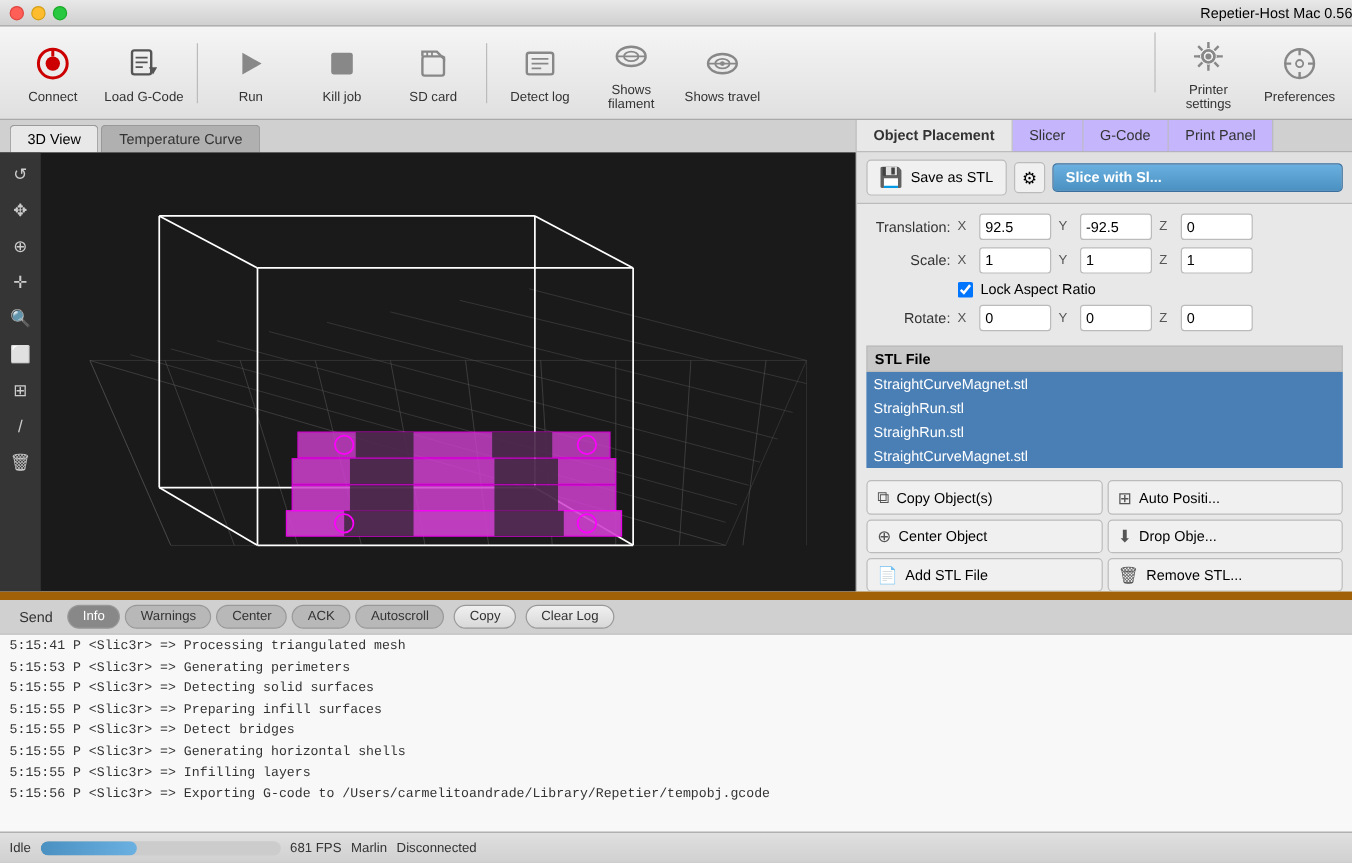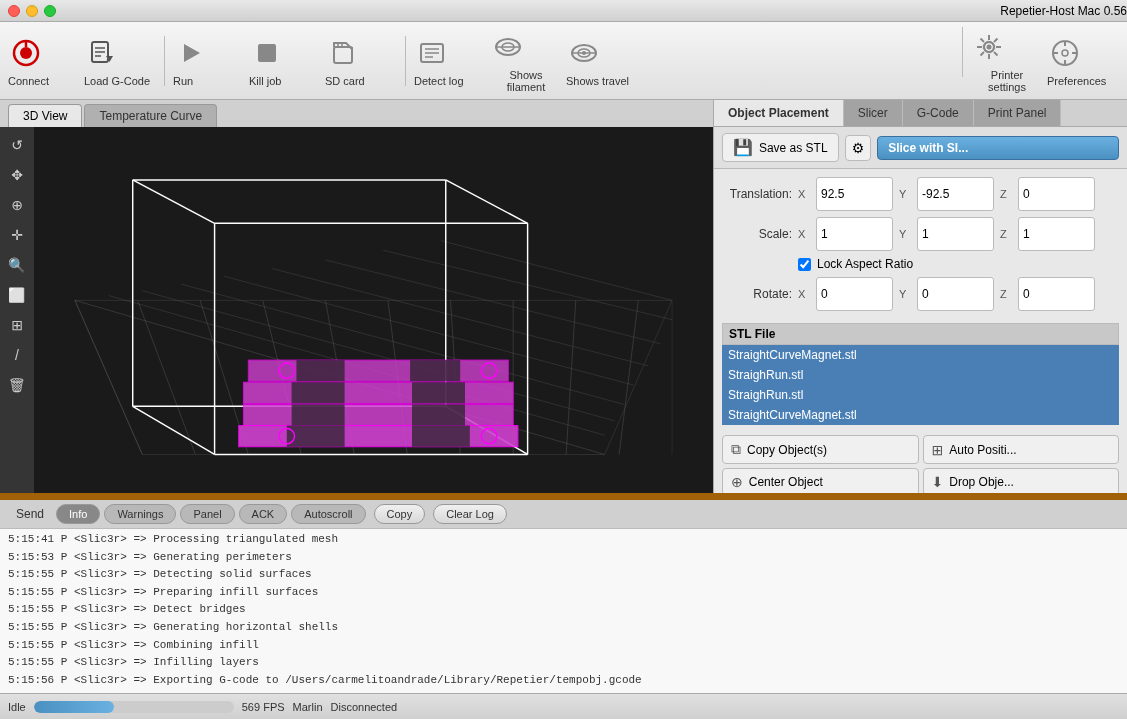--- a/index.html
+++ b/index.html
@@ -8,21 +8,21 @@
     
     #titlebar { background: linear-gradient(to bottom, #e8e8e8, #d0d0d0); height: 22px; display: flex; align-items: center; justify-content: flex-end; border-bottom: 1px solid #aaa; position: relative; }
     #titlebar .traffic-lights { position: absolute; left: 8px; display: flex; gap: 6px; align-items: center; }
     .tl { width: 12px; height: 12px; border-radius: 50%; }
     .tl-red { background: #ff5f57; border: 1px solid #e0443e; }
     .tl-yellow { background: #febc2e; border: 1px solid #d4a017; }
     .tl-green { background: #28c840; border: 1px solid #1aab29; }
 
     
     #toolbar { background: linear-gradient(to bottom, #f5f5f5, #e0e0e0); height: 78px; display: flex; align-items: center; padding: 0 8px; border-bottom: 1px solid #aaa; gap: 4px; }
-    .toolbar-btn { display: flex; flex-direction: column; align-items: flex-start; justify-content: center; width: 72px; height: 68px; background: none; border: none; cursor: pointer; color: #333; font-size: 11px; gap: 4px; border-radius: 6px; }
+    .toolbar-btn { display: flex; flex-direction: column; align-items: center; justify-content: center; width: 72px; height: 68px; background: none; border: none; cursor: pointer; color: #333; font-size: 11px; gap: 4px; border-radius: 6px; }
     .toolbar-icon { width: 36px; height: 36px; display: flex; align-items: center; justify-content: center; font-size: 22px; }
     .toolbar-sep { width: 1px; height: 50px; background: #bbb; margin: 0 4px; }
     .toolbar-right { margin-left: auto; display: flex; gap: 4px; }
 
     
     #main { display: flex; height: calc(719px - 22px - 78px - 26px - 200px); justify-content: center; }
 
     
     #left-panel { width: 714px; display: flex; flex-direction: column; border-right: 1px solid #aaa; }
     #view-tabs { display: flex; background: #d0d0d0; padding: 4px 8px 0; gap: 2px; }
@@ -34,34 +34,34 @@
     #left-tools { position: absolute; left: 0; top: 0; bottom: 0; width: 34px; background: rgba(60,60,60,0.8); display: flex; flex-direction: column; align-items: center; padding: 4px 0; gap: 2px; }
     .tool-btn { width: 28px; height: 28px; background: none; border: none; color: #ccc; cursor: pointer; display: flex; align-items: center; justify-content: center; font-size: 14px; border-radius: 3px; }
 
     
     #scene { position: absolute; left: 34px; top: 0; right: 0; bottom: 0; display: flex; align-items: center; justify-content: center; }
     .scene-svg { width: 100%; height: 100%; }
 
     
     #right-panel { flex: 1; display: flex; flex-direction: column; background: #e8e8e8; }
     #right-tabs { display: flex; background: #d0d0d0; border-bottom: 1px solid #aaa; }
-    .right-tab { padding: 6px 14px; font-size: 12px; cursor: pointer; border-right: 1px solid #bbb; background: #a3a3a3; color: #333; }
+    .right-tab { padding: 6px 14px; font-size: 12px; cursor: pointer; border-right: 1px solid #bbb; background: #c4b5fd; color: #333; }
     .right-tab.active { background: #e8e8e8; font-weight: bold; }
 
     
     #save-slice-bar { display: flex; align-items: center; padding: 6px 8px; gap: 6px; background: #e0e0e0; border-bottom: 1px solid #bbb; }
     #save-stl-btn { display: flex; align-items: center; gap: 6px; background: #f0f0f0; border: 1px solid #bbb; border-radius: 4px; padding: 4px 10px; cursor: pointer; font-size: 12px; }
     #settings-icon-btn { background: #f0f0f0; border: 1px solid #bbb; border-radius: 4px; padding: 4px 6px; cursor: pointer; font-size: 14px; }
     #slice-btn { flex: 1; background: linear-gradient(to bottom, #6ab0e0, #4a90c0); border: 1px solid #3a70a0; border-radius: 4px; padding: 4px 10px; cursor: pointer; font-size: 12px; color: #fff; font-weight: bold; }
 
     
     #props { padding: 8px; display: flex; flex-direction: column; gap: 6px; }
     .prop-row { display: flex; align-items: center; gap: 6px; }
     .prop-label { width: 70px; font-size: 12px; color: #333; text-align: right; }
-    .prop-input { width: 77px; height: 22px; border: 1px solid #bbb; border-radius: 3px; padding: 16px 4px; font-size: 12px; background: white; }
+    .prop-input { width: 60px; height: 22px; border: 1px solid #bbb; border-radius: 3px; padding: 4px 4px; font-size: 12px; background: white; }
     .prop-coord-label { font-size: 11px; color: #555; width: 12px; }
     .checkbox-row { display: flex; align-items: center; gap: 6px; padding-left: 76px; }
     .checkbox-row input { margin: 0; }
 
     
     #stl-list { margin: 4px 8px; }
     #stl-list-header { background: #c8c8c8; border: 1px solid #bbb; padding: 3px 6px; font-size: 12px; font-weight: bold; }
     .stl-item { padding: 3px 6px; font-size: 12px; cursor: pointer; white-space: nowrap; overflow: hidden; text-overflow: ellipsis; }
     .stl-item.selected { background: #4a7fb5; color: white; }
     .stl-item:not(.selected) { background: #f5f5f5; }
@@ -425,41 +425,40 @@
         </div>
       </div>
     </div>
   </div>
 
   <div id="bottom-area" style="height:200px; display:flex; flex-direction:column; border-top:7px solid #a16207; background:#f0f0f0;">
     <div id="log-tabs">
       <span style="font-size:12px; color:#333; padding:3px 8px;">Send</span>
       <div class="log-tab active">Info</div>
       <div class="log-tab">Warnings</div>
-      <div class="log-tab">Panel</div>
+      <div class="log-tab">Center</div>
       <div class="log-tab">ACK</div>
       <div class="log-tab">Autoscroll</div>
       <button class="log-action-btn">Copy</button>
       <button class="log-action-btn">Clear Log</button>
     </div>
     <div id="log-output">
         <div class="log-line">5:15:41 P &lt;Slic3r&gt; =&gt; Processing triangulated mesh</div>
         <div class="log-line">5:15:53 P &lt;Slic3r&gt; =&gt; Generating perimeters</div>
         <div class="log-line">5:15:55 P &lt;Slic3r&gt; =&gt; Detecting solid surfaces</div>
         <div class="log-line">5:15:55 P &lt;Slic3r&gt; =&gt; Preparing infill surfaces</div>
         <div class="log-line">5:15:55 P &lt;Slic3r&gt; =&gt; Detect bridges</div>
         <div class="log-line">5:15:55 P &lt;Slic3r&gt; =&gt; Generating horizontal shells</div>
-        <div class="log-line">5:15:55 P &lt;Slic3r&gt; =&gt; Combining infill</div>
         <div class="log-line">5:15:55 P &lt;Slic3r&gt; =&gt; Infilling layers</div>
         <div class="log-line">5:15:56 P &lt;Slic3r&gt; =&gt; Exporting G-code to /Users/carmelitoandrade/Library/Repetier/tempobj.gcode</div>
       </div>
   </div>
 
   <div id="statusbar">
     <span>Idle</span>
     <div id="progress-bar-container">
       <div id="progress-bar"></div>
     </div>
-    <span>569 FPS</span>
+    <span>681 FPS</span>
     <span>Marlin</span>
     <span>Disconnected</span>
   </div>
 </div>
 
 </body></html>

